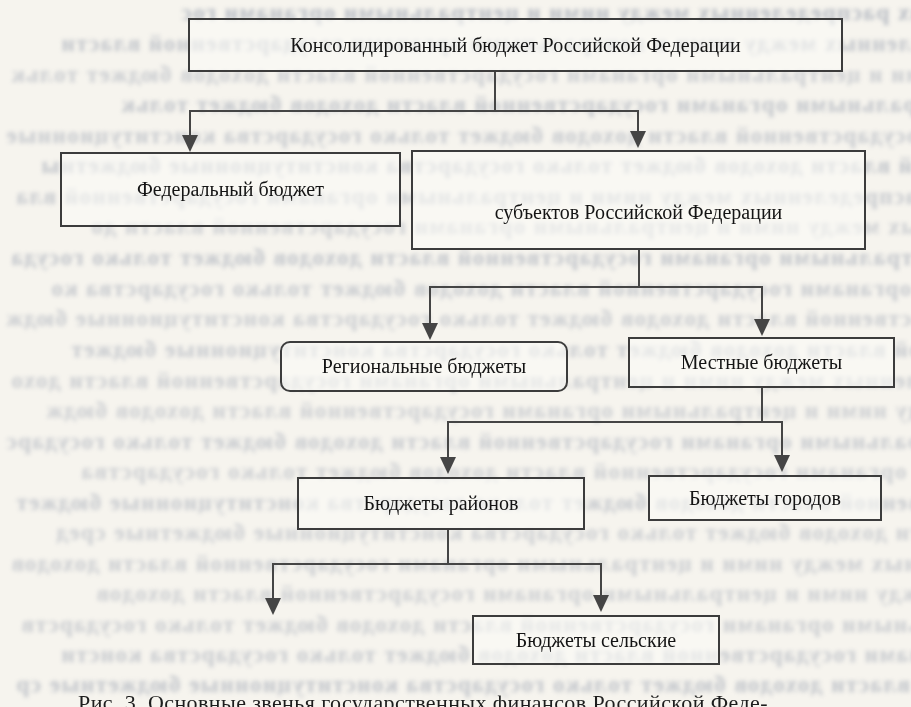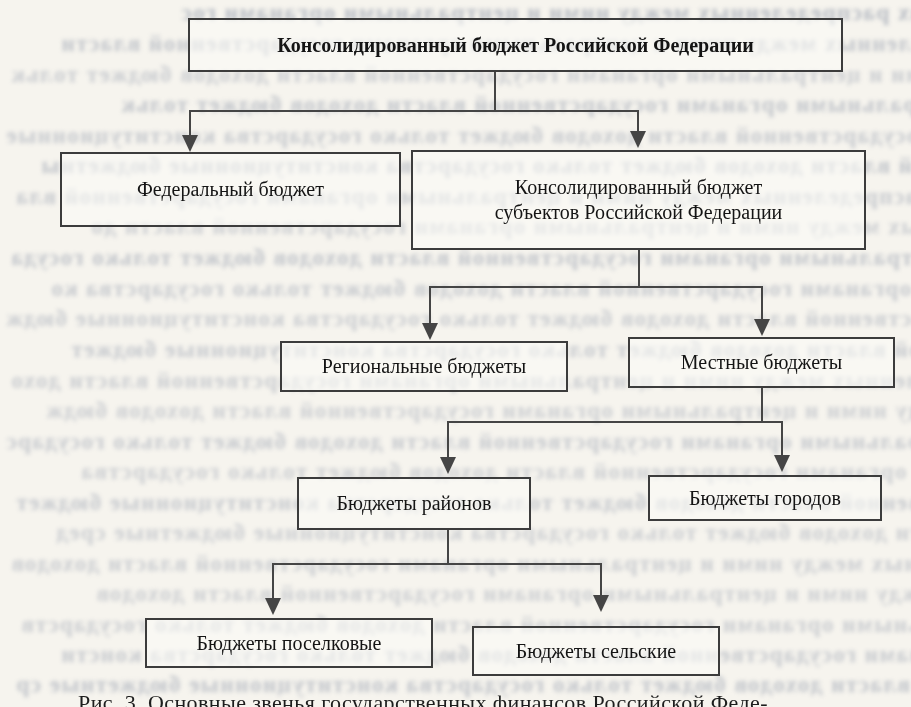--- a/index.html
+++ b/index.html
@@ -20,21 +20,21 @@
   
   .node{
     position:absolute;z-index:2;box-sizing:border-box;
     border:2px solid #3c3c3c;
     background:rgba(252,251,247,.55);
     display:flex;align-items:center;justify-content:center;
     text-align:center;color:#141414;font-size:20px;line-height:1.25;
     padding:2px 8px;
   }
   .node .lbl{display:block;}
-  .bold{font-weight:bold;}
+  .bold{font-weight:normal;}
   .cline{position:absolute;background:#454545;z-index:1;}
   .arrowhead{
     position:absolute;z-index:1;width:0;height:0;
     border-left:8px solid transparent;border-right:8px solid transparent;
     border-top:17px solid #454545;
   }
   .caption{
     position:absolute;z-index:2;color:#1d1d1d;
     font-size:22px;white-space:nowrap;letter-spacing:.4px;
   }
@@ -75,46 +75,43 @@
   </div>
 
   <div class="node" style="left:32px;top:152px;width:341px;height:75px;margin-left:28px;">
     <span class="lbl">
       <span>Федеральный бюджет</span><br>
     </span>
   </div>
 
   <div class="node" style="left:411px;top:150px;width:455px;height:100px;">
     <span class="lbl">
-      <span>Консолидированный бюджет</span><br>
+      <br>
       <span>субъектов Российской Федерации</span><br>
     </span>
   </div>
 
-  <div class="node" style="left:280px;top:341px;width:288px;height:51px;">
+  <div class="node" style="left:280px;top:341px;width:288px;height:51px;border-radius:10px;">
     <span class="lbl">Региональные бюджеты</span>
   </div>
 
   <div class="node" style="left:628px;top:337px;width:267px;height:51px;">
     <span class="lbl">Местные бюджеты</span>
   </div>
 
-  <div class="node" style="left:297px;top:477px;width:234px;height:53px;">
+  <div class="node" style="left:297px;top:477px;width:288px;height:53px;">
     <span class="lbl">Бюджеты районов</span>
   </div>
 
   <div class="node" style="left:648px;top:475px;width:234px;height:46px;">
     <span class="lbl">Бюджеты городов</span>
   </div>
 
-  <div class="node" style="left:145px;top:618px;width:288px;height:50px;">
-    <span class="lbl">Бюджеты поселковые</span>
-  </div>
 
-  <div class="node" style="left:472px;top:615px;width:248px;height:50px;margin-top:11px;">
+  <div class="node" style="left:472px;top:615px;width:248px;height:50px;">
     <span class="lbl">Бюджеты сельские</span>
   </div>
 
   <div class="cline" style="left:494px;top:72px;width:2px;height:38px;"></div>
   <div class="cline" style="left:189px;top:110px;width:450px;height:2px;"></div>
   <div class="cline" style="left:189px;top:110px;width:2px;height:28px;"></div>
   <div class="arrowhead" style="left:182px;top:135px;"></div>
   <div class="cline" style="left:637px;top:110px;width:2px;height:24px;"></div>
   <div class="arrowhead" style="left:630px;top:131px;"></div>
 

